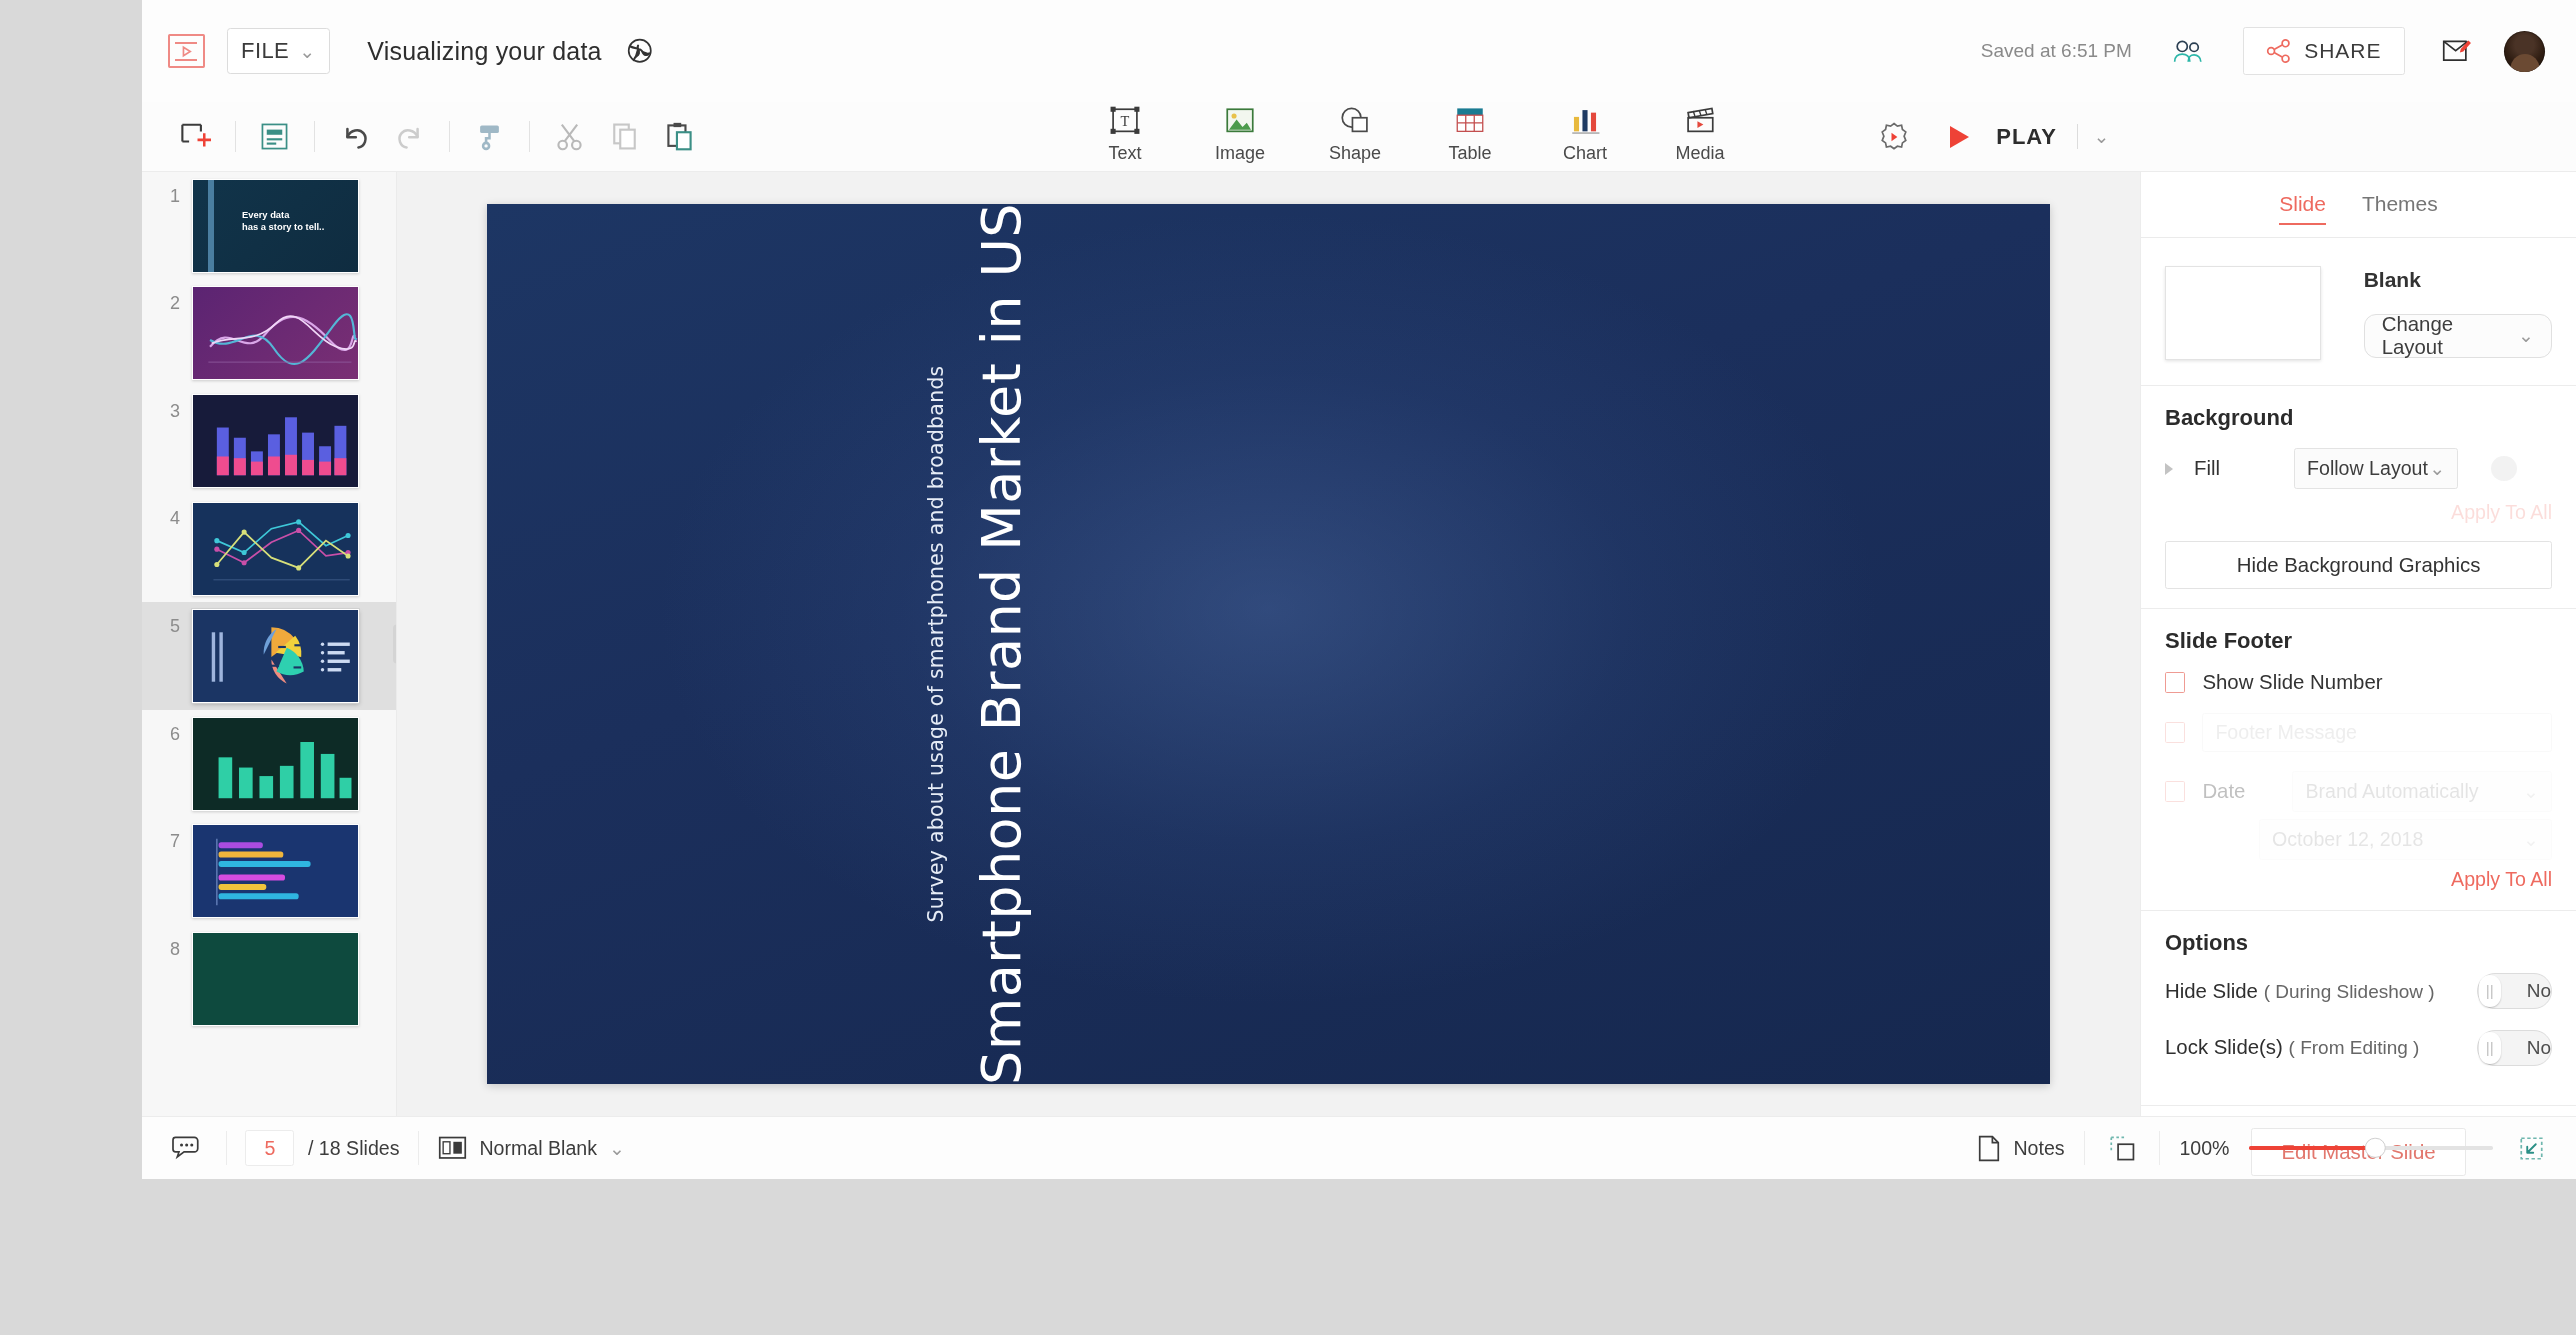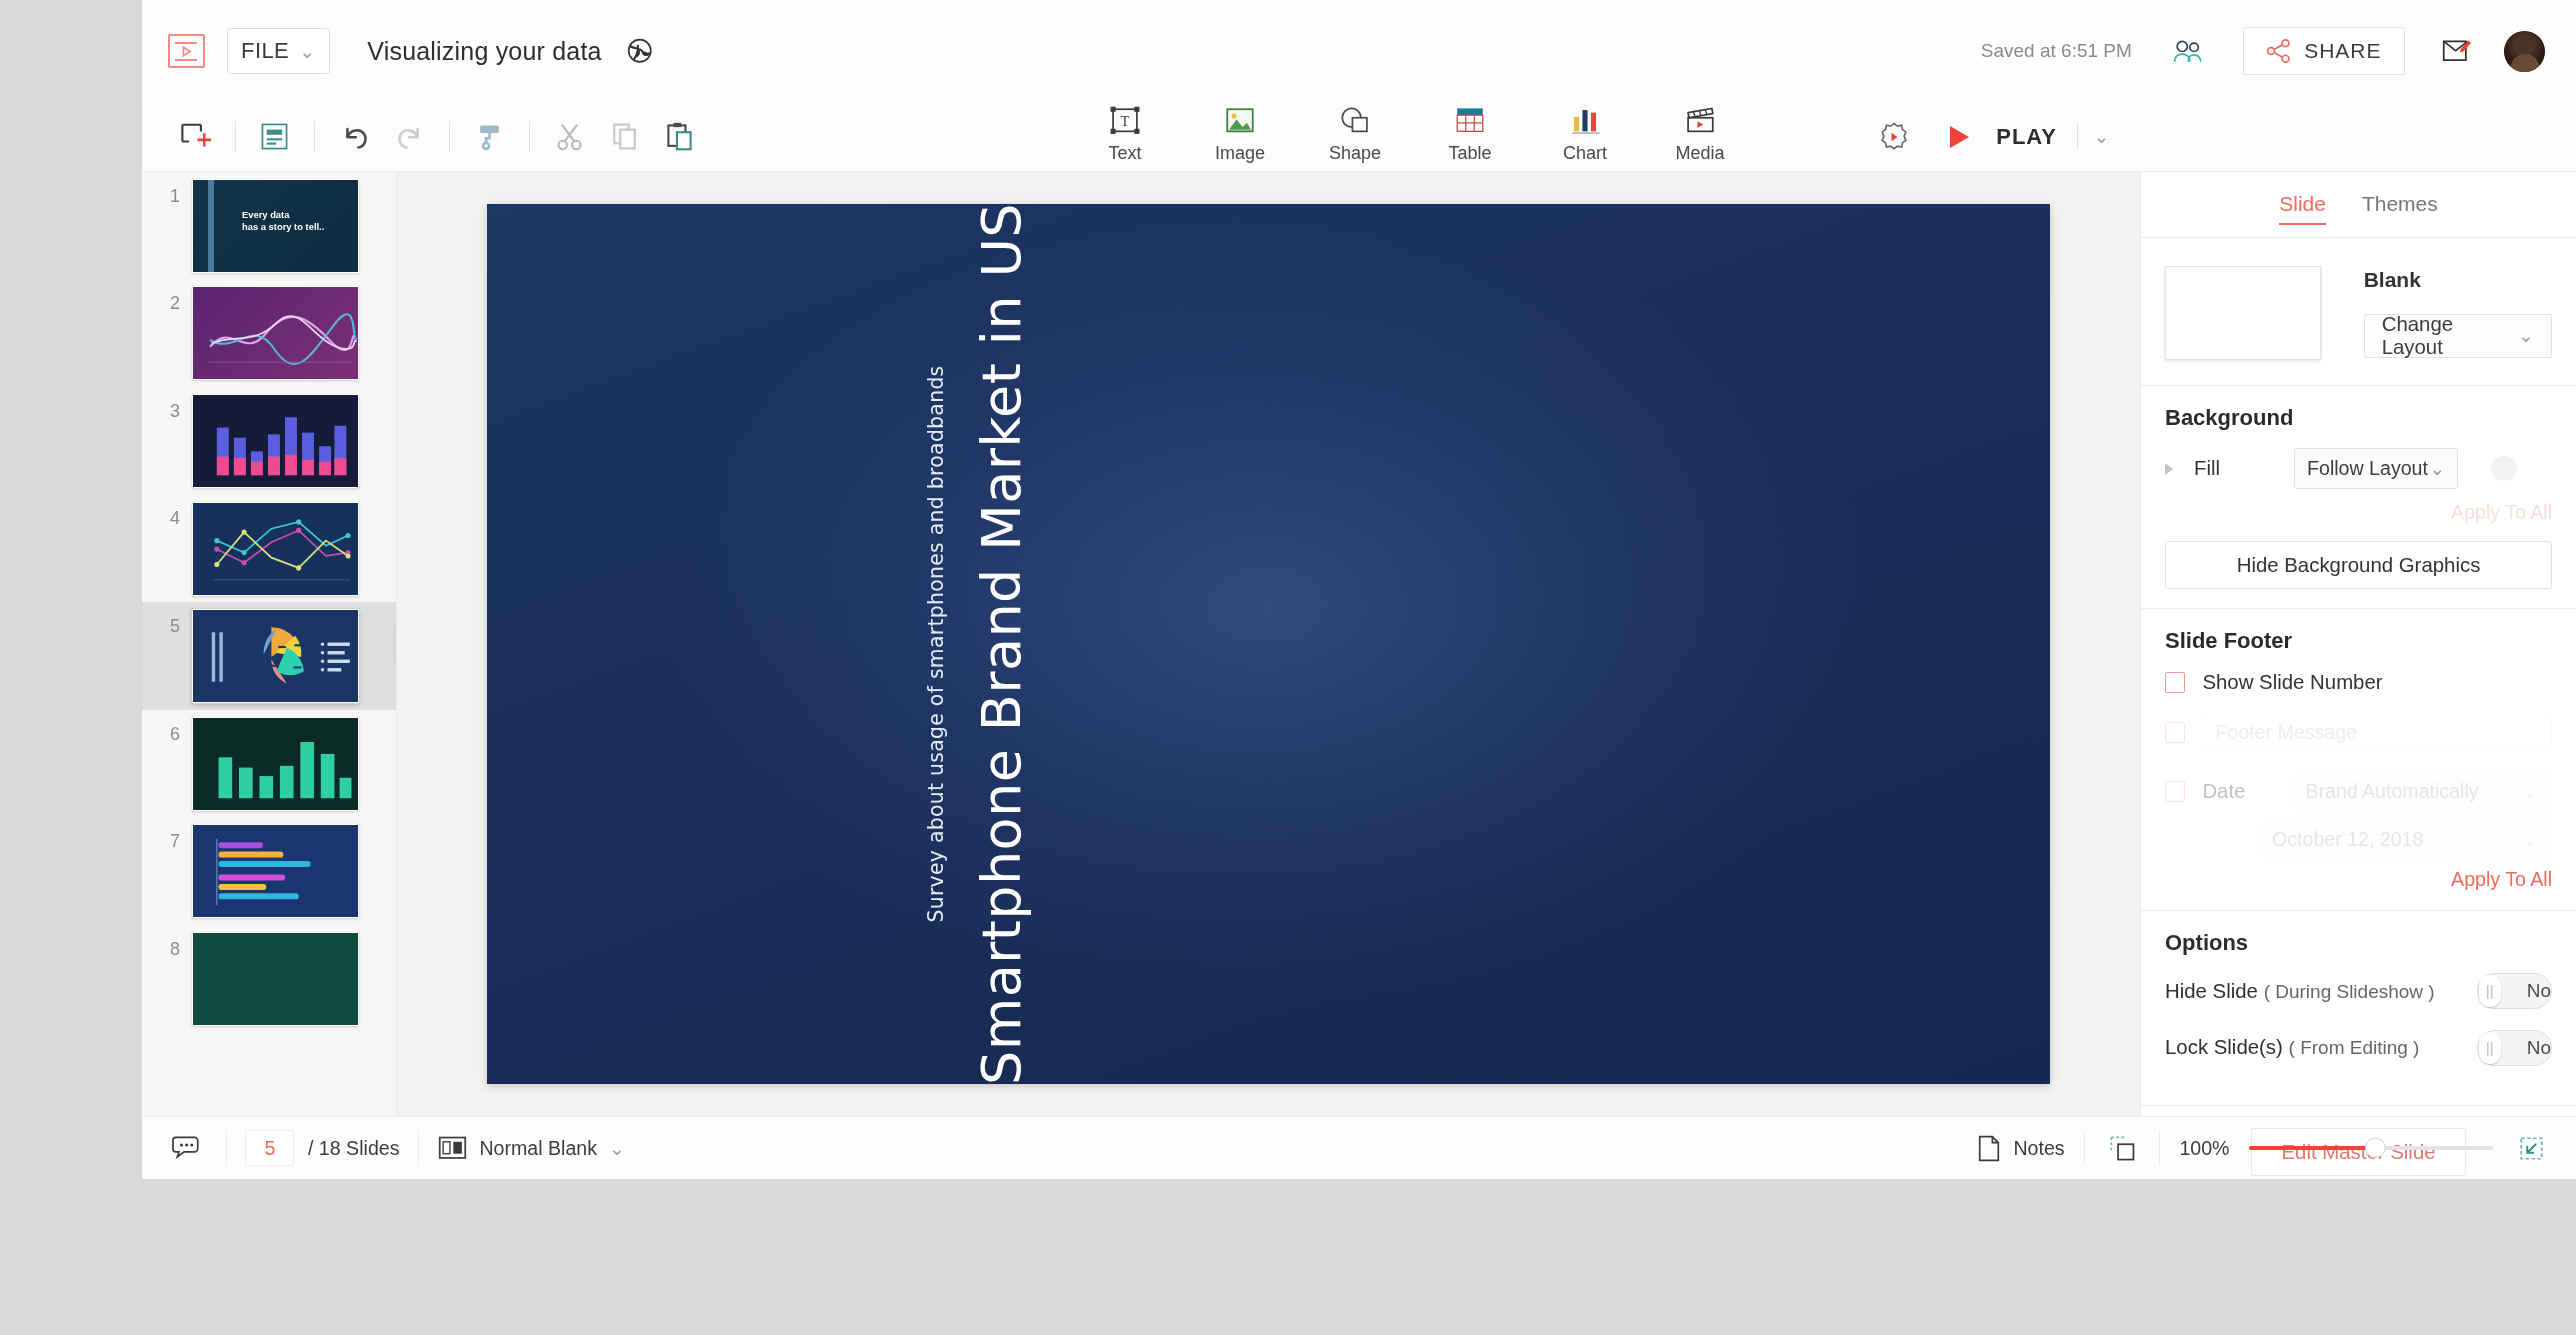--- a/index.html
+++ b/index.html
@@ -153,21 +153,21 @@
   .sub-tab { font-size: 21px; color: #767676; cursor: pointer; padding-bottom: 6.8px; }
   .sub-tab.active { color: #ee6a5f; border-bottom: 2.6px solid #ee6a5f; }
   .panel-sec { padding: 19px 24px; border-bottom: 0.9px solid #ececec; }
   .layout-row { display: flex; align-items: center; gap: 43px; padding: 8.5px 0 20.4px; }
   .layout-thumb {
     width: 167px; height: 94px; background: #fff; border: 0.9px solid #e3e3e3;
     box-shadow: 0 1.7px 3.4px rgba(0,0,0,.12);
   }
   .layout-name { font-size: 21px; color: #333; font-weight: 600; margin-bottom: 22px; }
   .ghost-btn {
-    border: 0.9px solid #e0e0e0; background: #fcfcfc; border-radius: 2px;
+    border: 0.9px solid #e0e0e0; background: #fcfcfc; border-radius: 12px;
     height: 44px; padding: 0 17px; display: inline-flex; align-items: center; gap: 12px;
     font-size: 20.4px; color: #3d3d3d; cursor: pointer;
   }
   .sec-head { font-size: 22px; color: #2b2b2b; font-weight: 600; margin-bottom: 17px; }
   .fill-row { display: flex; align-items: center; gap: 21px; }
   .tri-right { width:0;height:0;border-left:8.5px solid #c3c3c3;border-top:6px solid transparent;border-bottom:6px solid transparent; }
   .lbl { font-size: 20.4px; color: #333; }
   .select {
     border: 0.9px solid #e3e3e3; background: #fbfbfb; border-radius: 2.6px; height: 41px;
     min-width: 164px; padding: 0 12px; display: flex; align-items: center;

